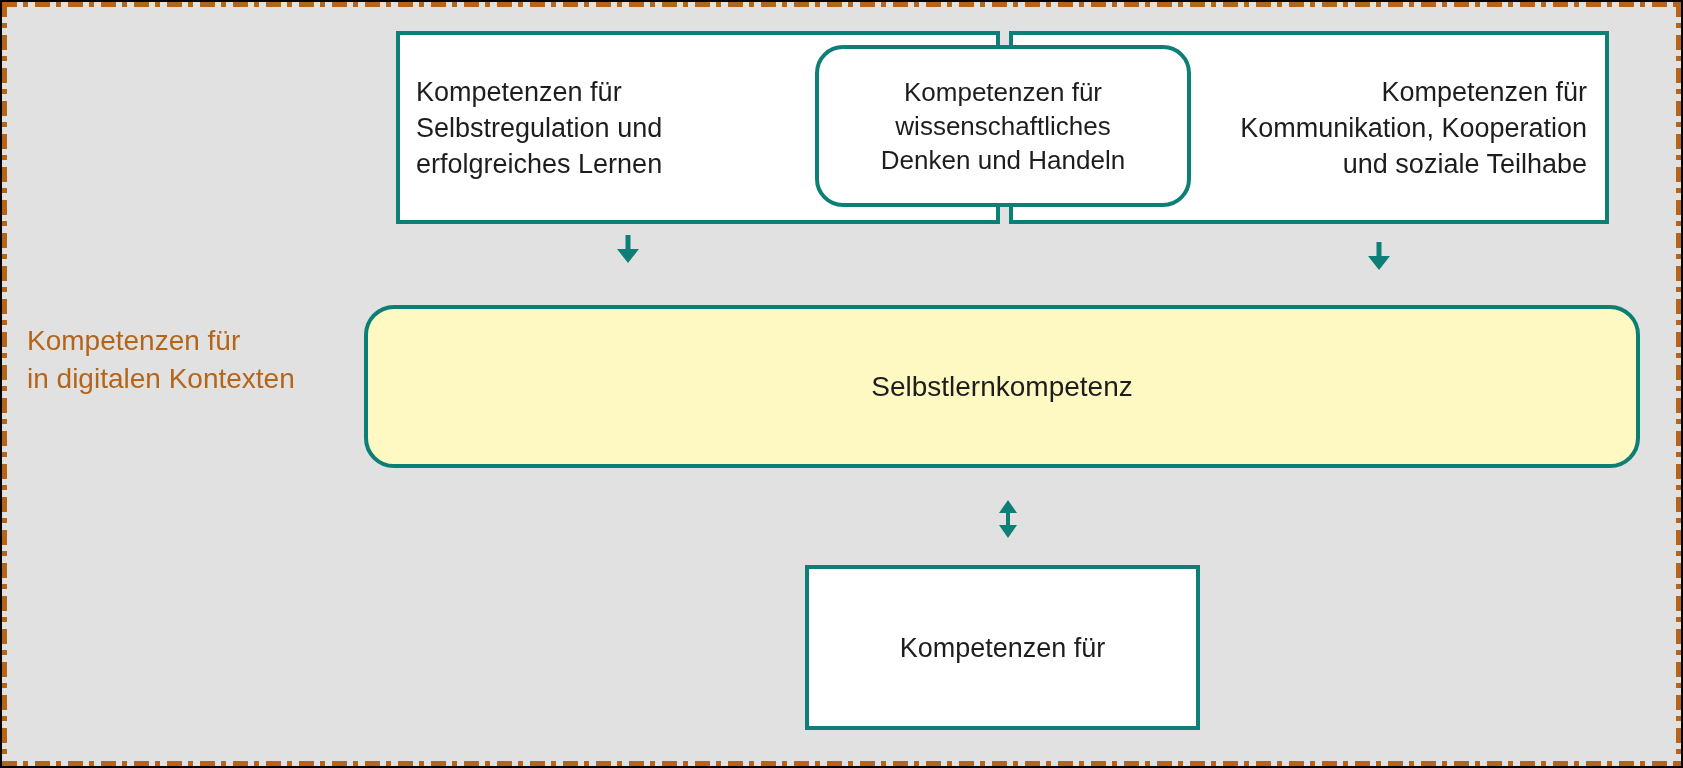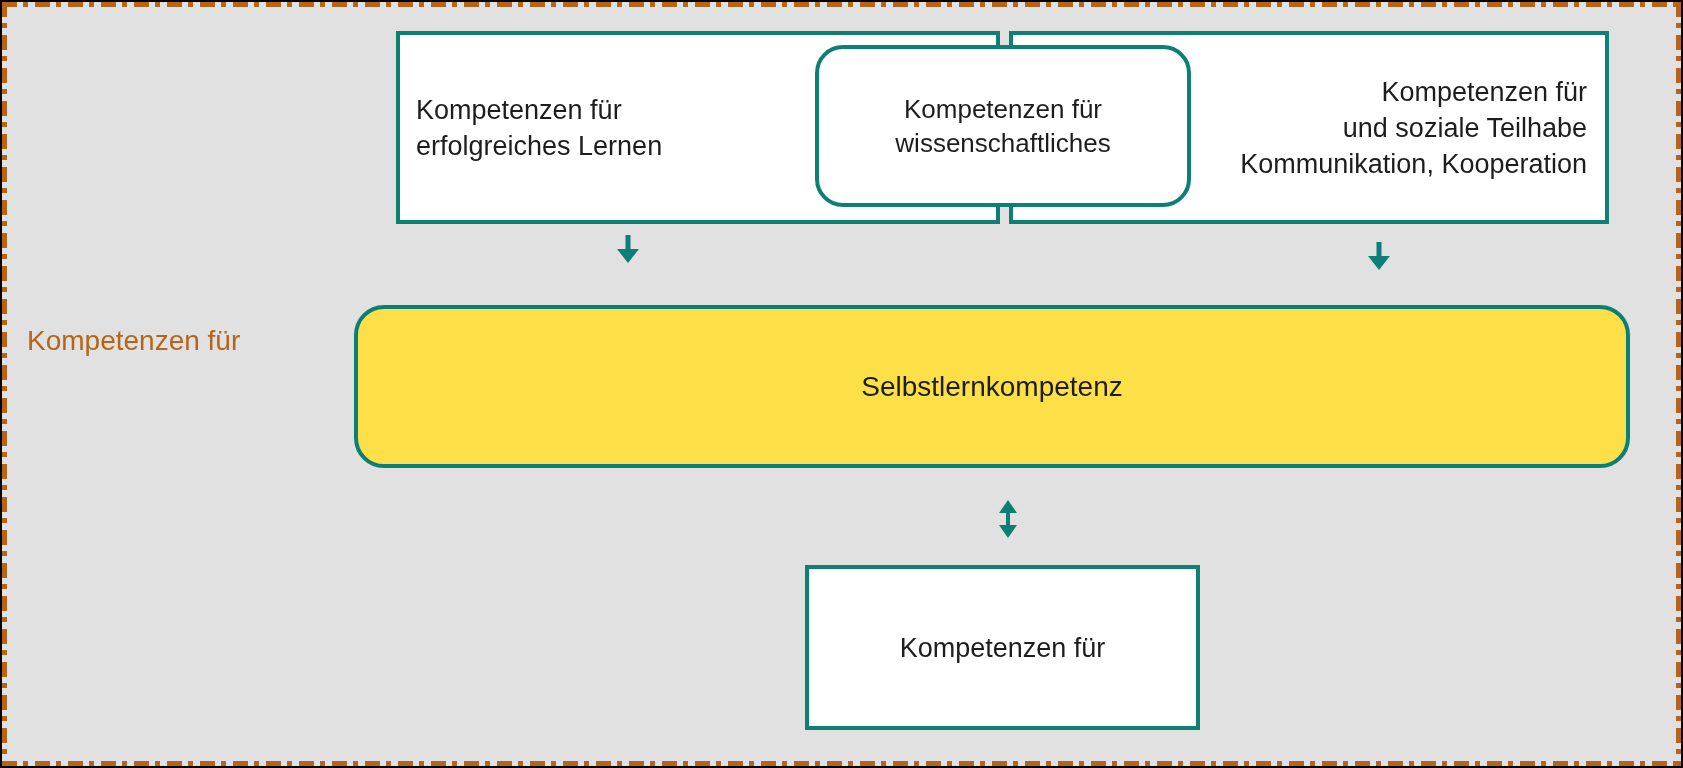--- a/index.html
+++ b/index.html
@@ -49,22 +49,22 @@
   .box-top-right {
     left: 1007px; top: 29px; width: 600px; height: 193px;
     text-align: right; padding-right: 18px; z-index: 1;
   }
   .box-top-center {
     left: 813px; top: 43px; width: 376px; height: 162px;
     border-radius: 28px; text-align: center; z-index: 2;
     font-size: 26px; line-height: 34px;
   }
   .box-middle {
-    left: 352px; top: 303px; width: 1276px; height: 163px;
-    background: #fde047;
+    left: 362px; top: 303px; width: 1276px; height: 163px;
+    background: #fef9c3;
     border: 4px solid #0b7e76;
     border-radius: 30px;
     text-align: center; z-index: 1;
     font-size: 28px;
   }
   .box-bottom {
     left: 803px; top: 563px; width: 395px; height: 165px;
     text-align: center; z-index: 1;
   }
   .side-label {
@@ -115,36 +115,39 @@
 
 <div class="canvas">
 
   <div class="frame-strip frame-top"></div>
   <div class="frame-strip frame-bottom"></div>
   <div class="frame-strip frame-left"></div>
   <div class="frame-strip frame-right"></div>
 
   <div class="side-label">
     <div>Kompetenzen für</div>
+    <div>in digitalen Kontexten</div>
   </div>
 
   <div class="box box-top-left">
     <div>Kompetenzen für</div>
+    <div>Selbstregulation und</div>
     <div>erfolgreiches Lernen</div>
   </div>
 
   <div class="box box-top-right">
     <div>Kompetenzen für</div>
+    <div>Kommunikation, Kooperation</div>
     <div>und soziale Teilhabe</div>
-    <div>Kommunikation, Kooperation</div>
   </div>
 
   <div class="box box-top-center">
     <div>Kompetenzen für</div>
     <div>wissenschaftliches</div>
+    <div>Denken und Handeln</div>
   </div>
 
   <div class="arrow-down arrow-left-pos">
     <div class="shaft"></div>
     <div class="head"></div>
   </div>
 
   <div class="arrow-down arrow-right-pos">
     <div class="shaft"></div>
     <div class="head"></div>

